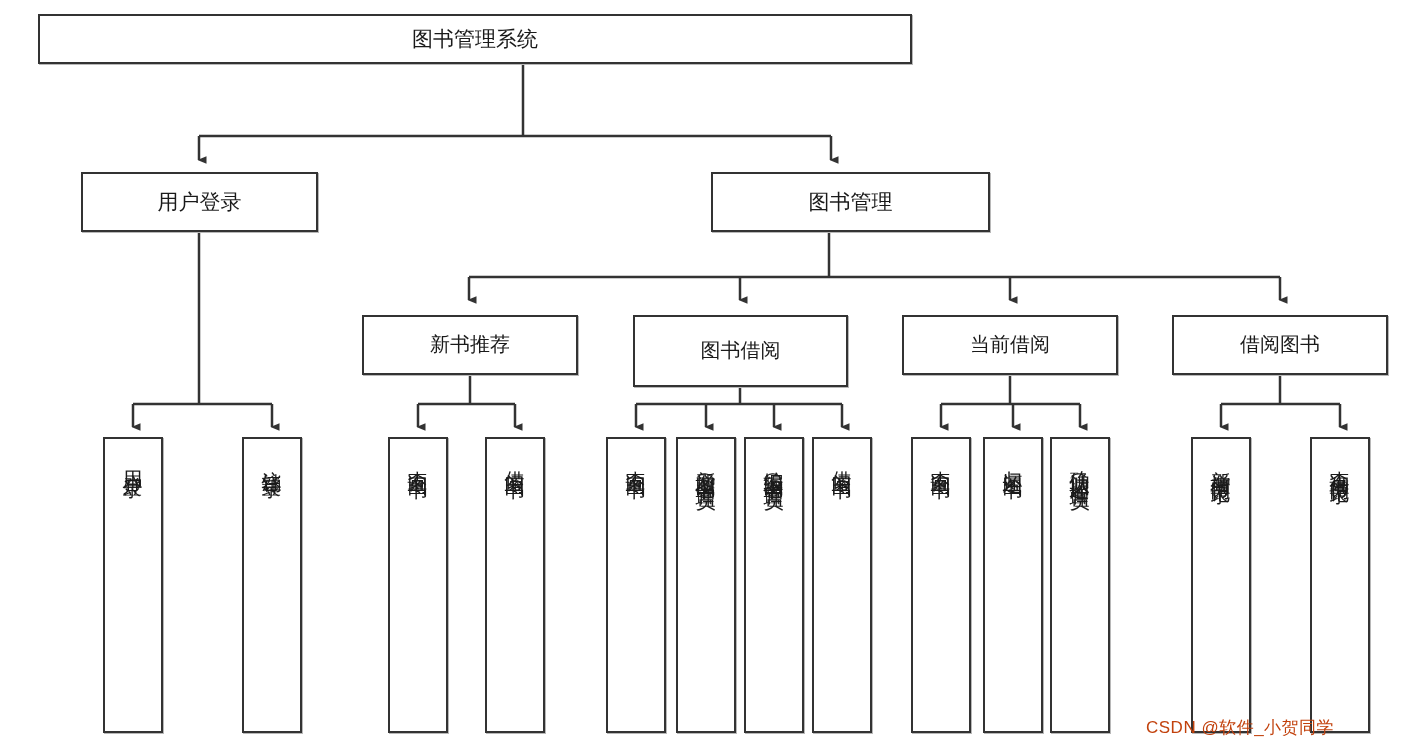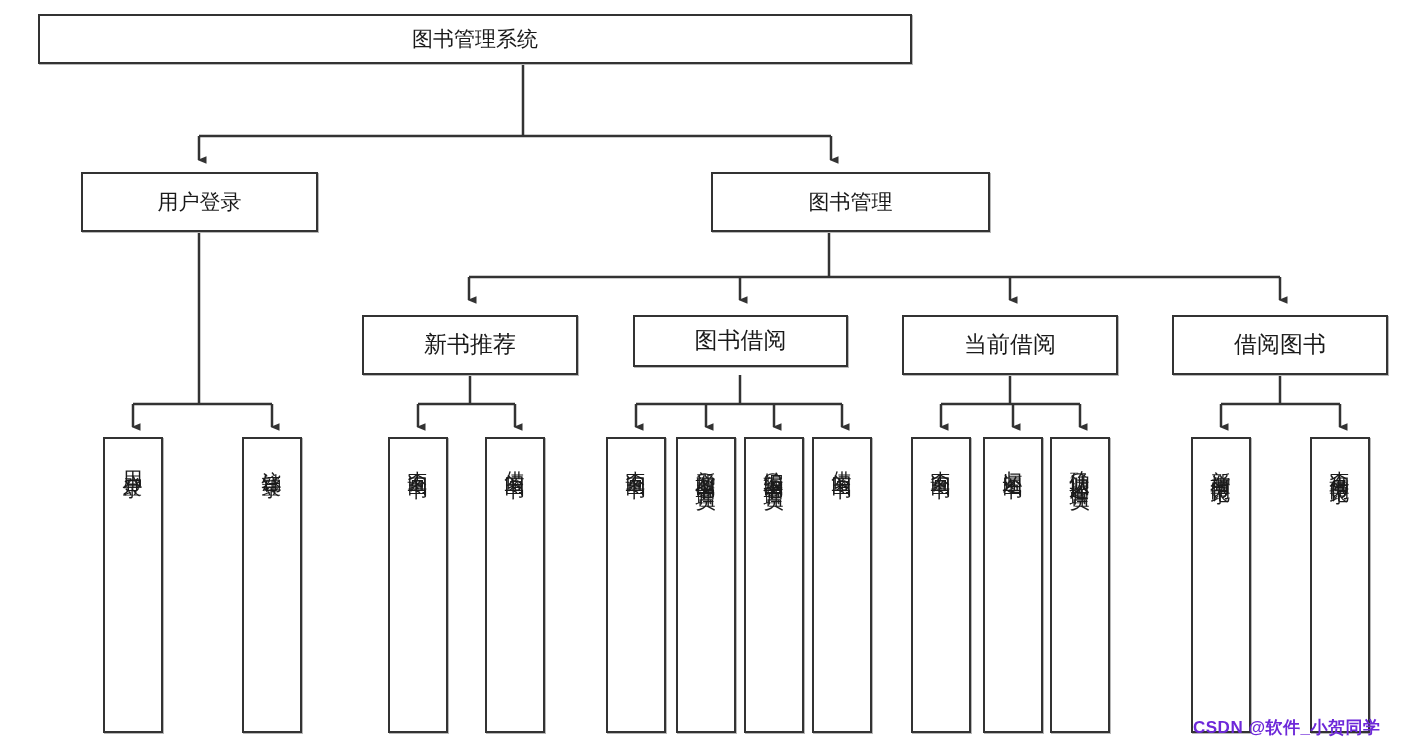--- a/index.html
+++ b/index.html
@@ -40,21 +40,21 @@
   }
   .node-label {
     display: block;
     text-align: center;
     line-height: 1.18;
     white-space: nowrap;
     color: #1a1a1a;
   }
   .node.root .node-label { font-size: 21px; }
   .node.lvl2 .node-label { font-size: 21px; }
-  .node.lvl3 .node-label { font-size: 23px; }
+  .node.lvl3 .node-label { font-size: 20px; }
   .node.leaf {
     align-items: flex-start;
     justify-content: center;
     padding-top: 16px;
   }
   .node.leaf .node-label {
     writing-mode: vertical-rl;
     text-orientation: upright;
     font-size: 20px;
     letter-spacing: 3px;
@@ -131,21 +131,21 @@
   <div class="node lvl2" id="node-l2-0" style="left: 81px; top: 172px; width: 237px; height: 60px;">
     <span class="node-label">用户登录</span>
   </div>
   <div class="node lvl2" id="node-l2-1" style="left: 711px; top: 172px; width: 279px; height: 60px;">
     <span class="node-label">图书管理</span>
   </div>
 
   <div class="node lvl3" id="node-l3-0" style="left: 362px; top: 315px; width: 216px; height: 60px;">
     <span class="node-label">新书推荐</span>
   </div>
-  <div class="node lvl3" id="node-l3-1" style="left: 633px; top: 315px; width: 215px; height: 52px;">
+  <div class="node lvl3" id="node-l3-1" style="left: 633px; top: 315px; width: 215px; height: 72px;">
     <span class="node-label">图书借阅</span>
   </div>
   <div class="node lvl3" id="node-l3-2" style="left: 902px; top: 315px; width: 216px; height: 60px;">
     <span class="node-label">当前借阅</span>
   </div>
   <div class="node lvl3" id="node-l3-3" style="left: 1172px; top: 315px; width: 216px; height: 60px;">
     <span class="node-label">借阅图书</span>
   </div>
 
   <div class="node leaf" id="node-leaf-0" style="left: 103px; top: 437px; width: 60px; height: 296px;">
@@ -181,15 +181,15 @@
   <div class="node leaf" id="node-leaf-10" style="left: 1050px; top: 437px; width: 60px; height: 296px;">
     <span class="node-label">确认归还（管理员）</span>
   </div>
   <div class="node leaf" id="node-leaf-11" style="left: 1191px; top: 437px; width: 60px; height: 296px;">
     <span class="node-label">新增借阅记录</span>
   </div>
   <div class="node leaf" id="node-leaf-12" style="left: 1310px; top: 437px; width: 60px; height: 296px;">
     <span class="node-label">查询借阅记录</span>
   </div>
 
-  <div class="watermark" id="watermark" style="left: 1193px; top: 716px; color: #6d28d9; font-weight: bold;">CSDN @软件_小贺同学</div>
+  <div class="watermark" id="watermark" style="left: 1146px; top: 716px; color: #c2410c;">CSDN @软件_小贺同学</div>
 
 </div>
 
 </body></html>

